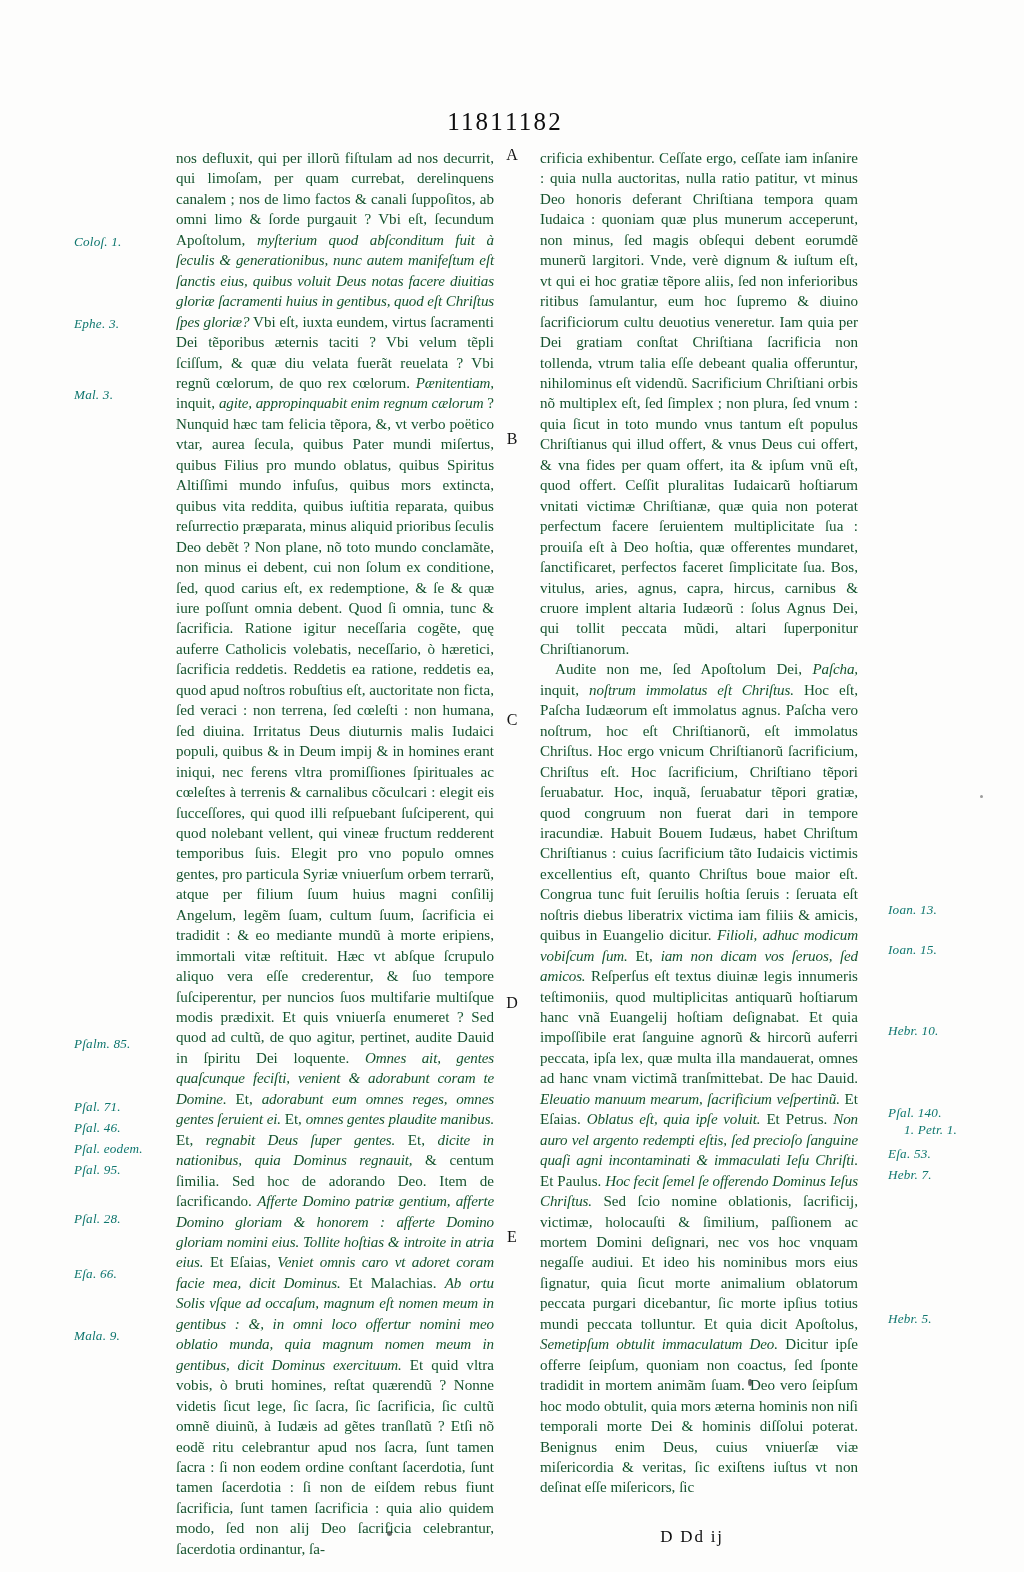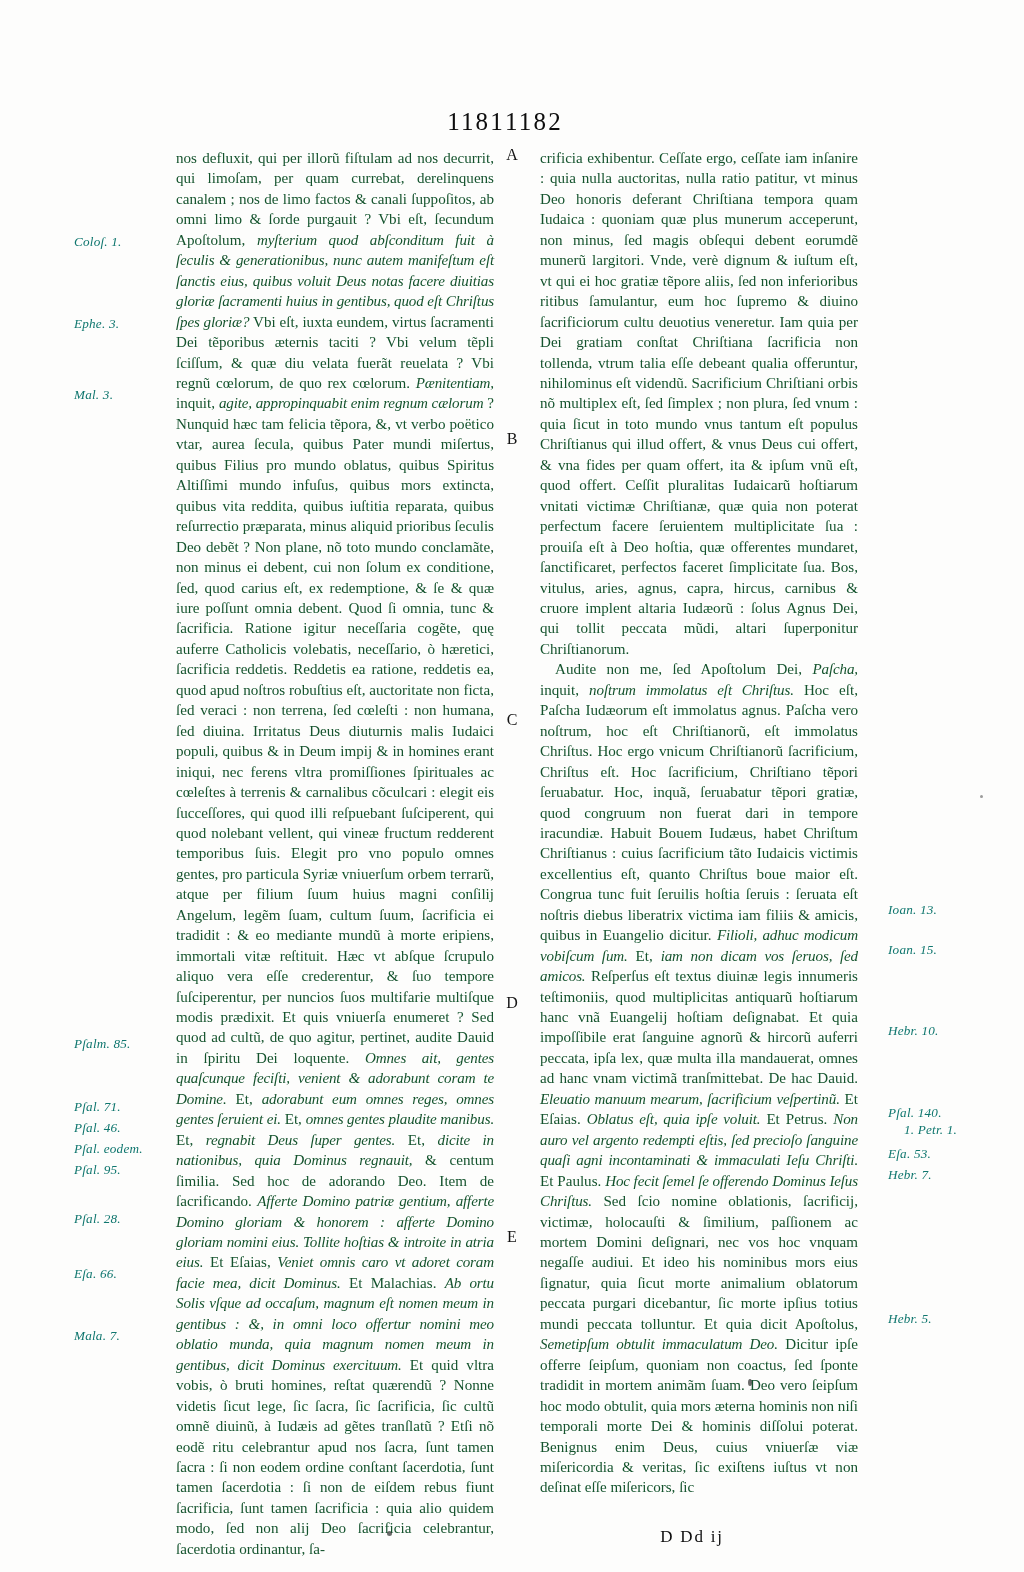--- a/index.html
+++ b/index.html
@@ -135,21 +135,21 @@
       <div class="margin-note margin-left" style="top: 234px;">Coloſ. 1.</div>
       <div class="margin-note margin-left" style="top: 316px;">Ephe. 3.</div>
       <div class="margin-note margin-left" style="top: 387px;">Mal. 3.</div>
       <div class="margin-note margin-left" style="top: 1036px;">Pſalm. 85.</div>
       <div class="margin-note margin-left" style="top: 1099px;">Pſal. 71.</div>
       <div class="margin-note margin-left" style="top: 1120px;">Pſal. 46.</div>
       <div class="margin-note margin-left" style="top: 1141px;">Pſal. eodem.</div>
       <div class="margin-note margin-left" style="top: 1162px;">Pſal. 95.</div>
       <div class="margin-note margin-left" style="top: 1203px; margin-top: 8px;">Pſal. 28.</div>
       <div class="margin-note margin-left" style="top: 1266px;">Eſa. 66.</div>
-      <div class="margin-note margin-left" style="top: 1328px;">Mala. 7.</div>
+      <div class="margin-note margin-left" style="top: 1328px;">Mala. 9.</div>
     </div>
   <div id="margin-right-notes">
       <div class="margin-note margin-right" style="top: 888px; margin-top: 14px;">Ioan. 13.</div>
       <div class="margin-note margin-right" style="top: 942px;">Ioan. 15.</div>
       <div class="margin-note margin-right" style="top: 1023px;">Hebr. 10.</div>
       <div class="margin-note margin-right" style="top: 1105px;">Pſal. 140.</div>
       <div class="margin-note margin-right" style="top: 1146px;">Eſa. 53.</div>
       <div class="margin-note margin-right" style="top: 1122px; margin-left: 16px;">1. Petr. 1.</div>
       <div class="margin-note margin-right" style="top: 1167px;">Hebr. 7.</div>
       <div class="margin-note margin-right" style="top: 1311px;">Hebr. 5.</div>

